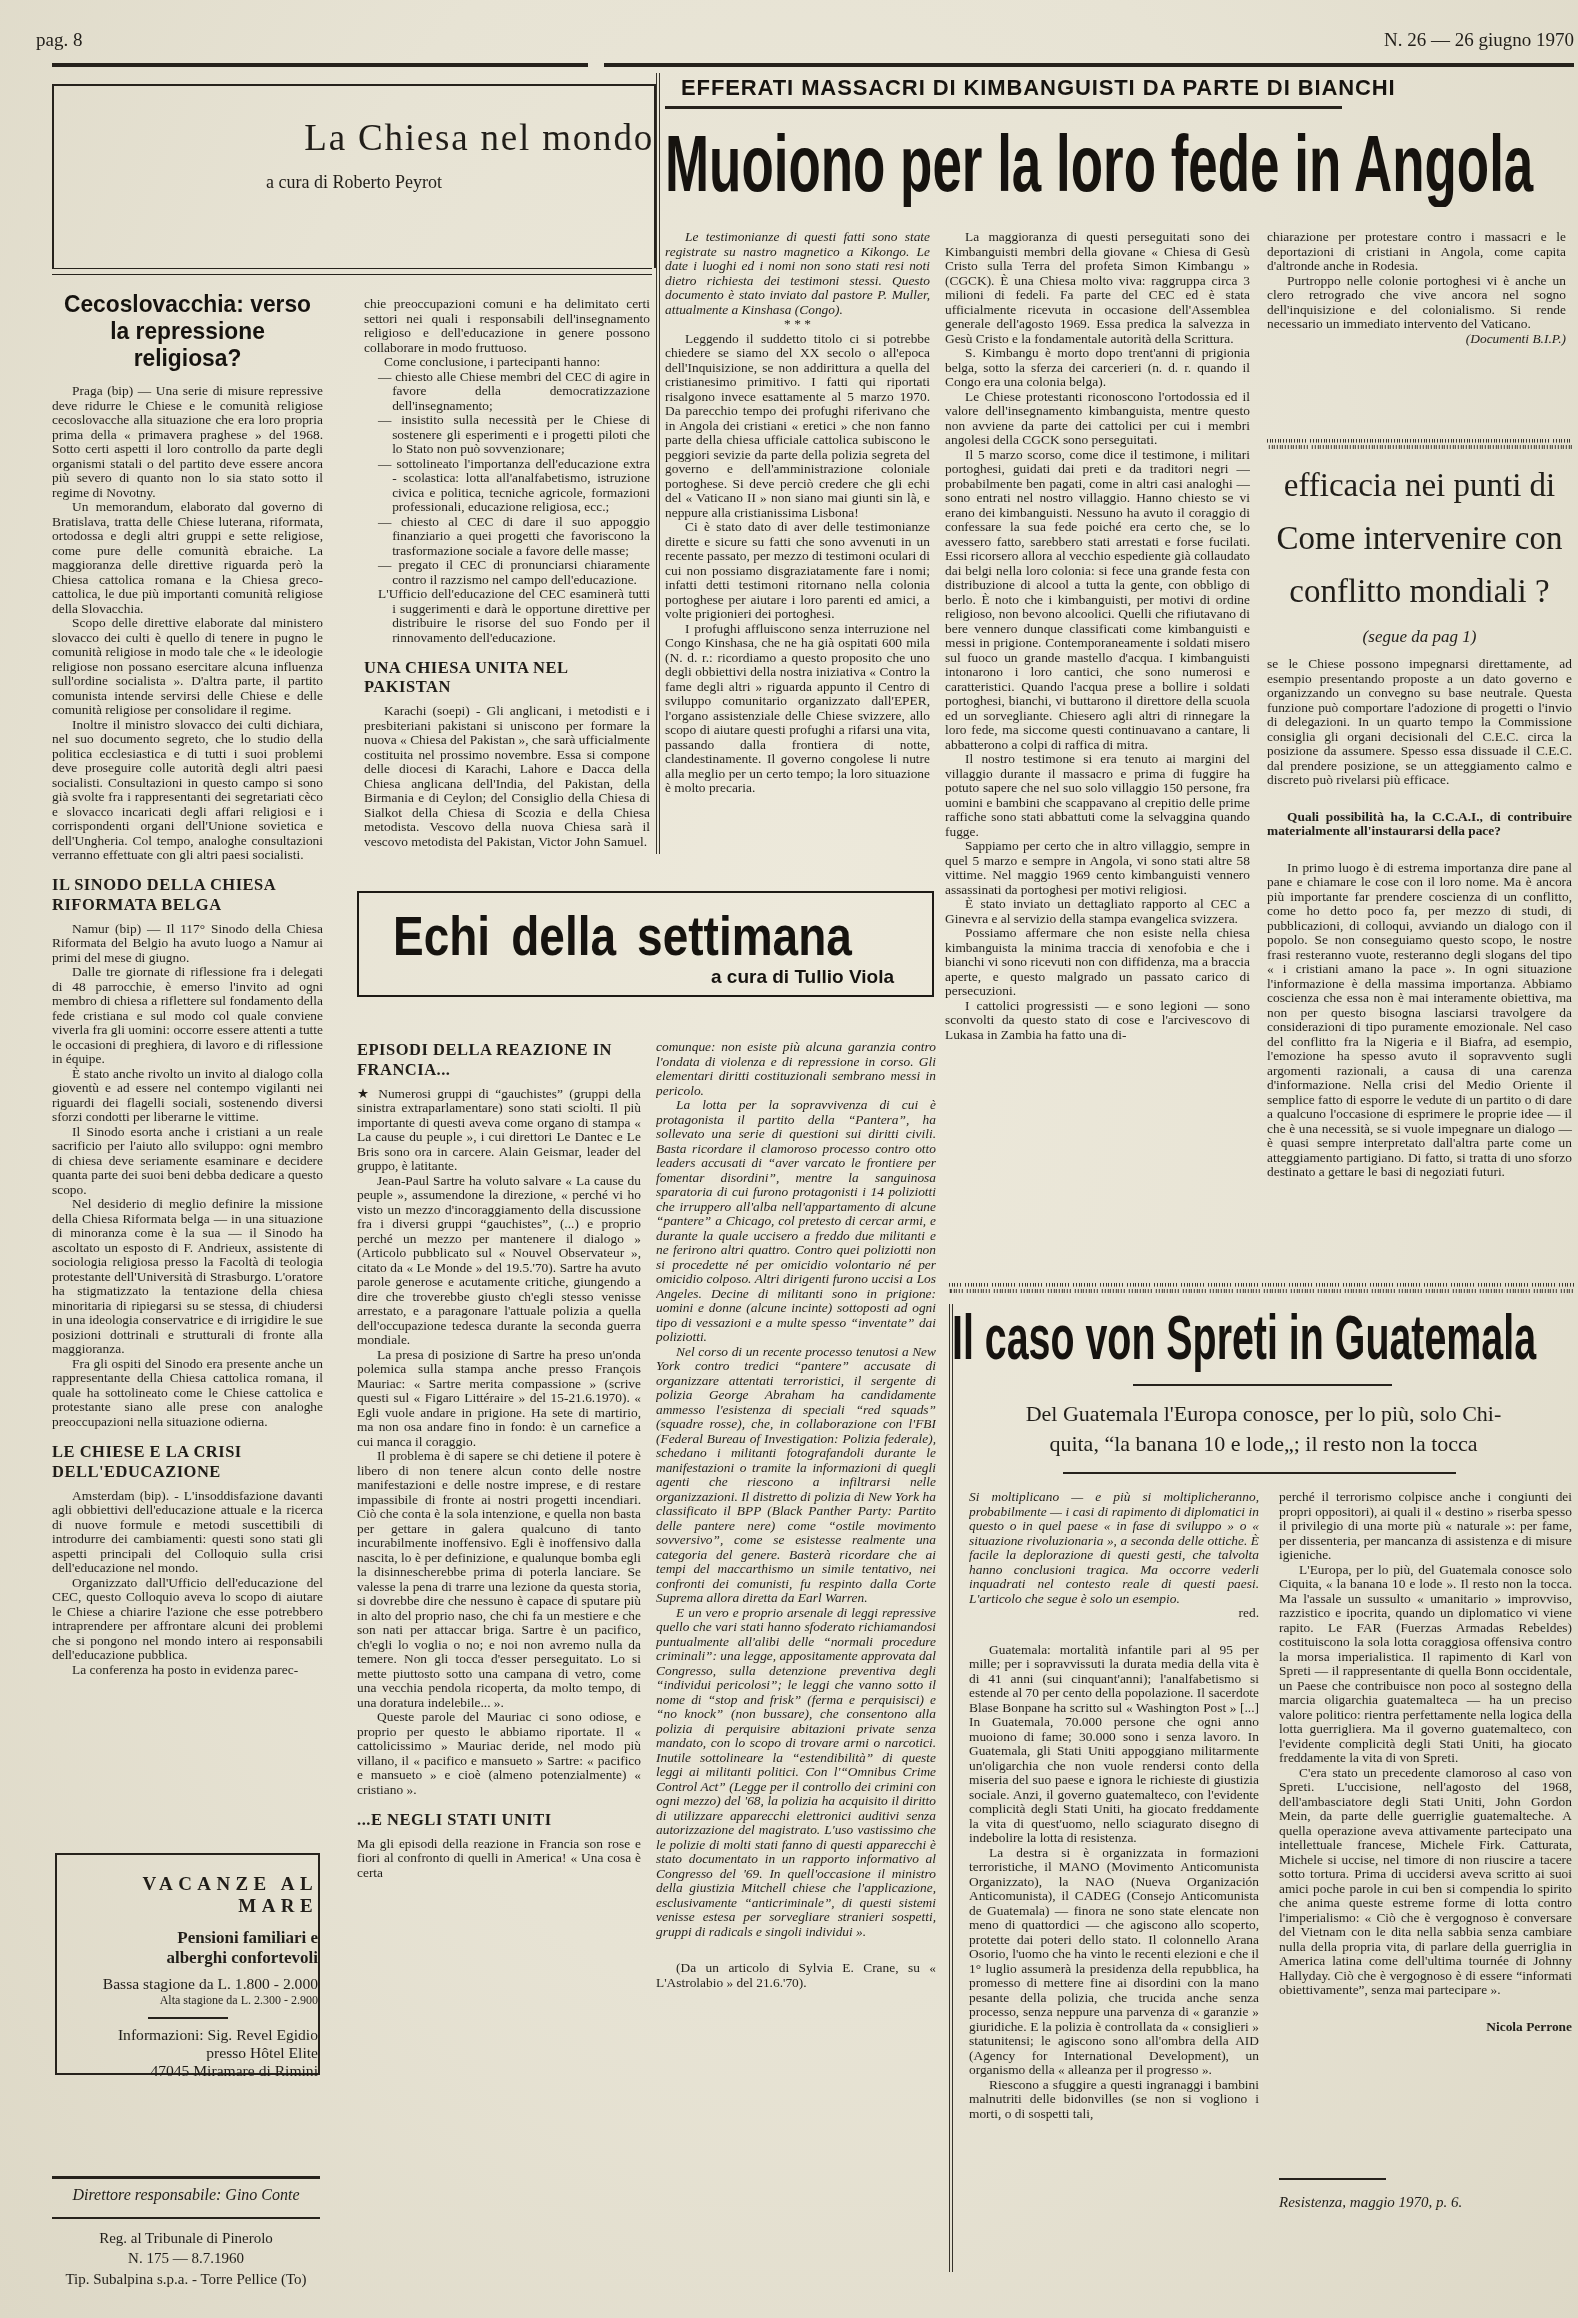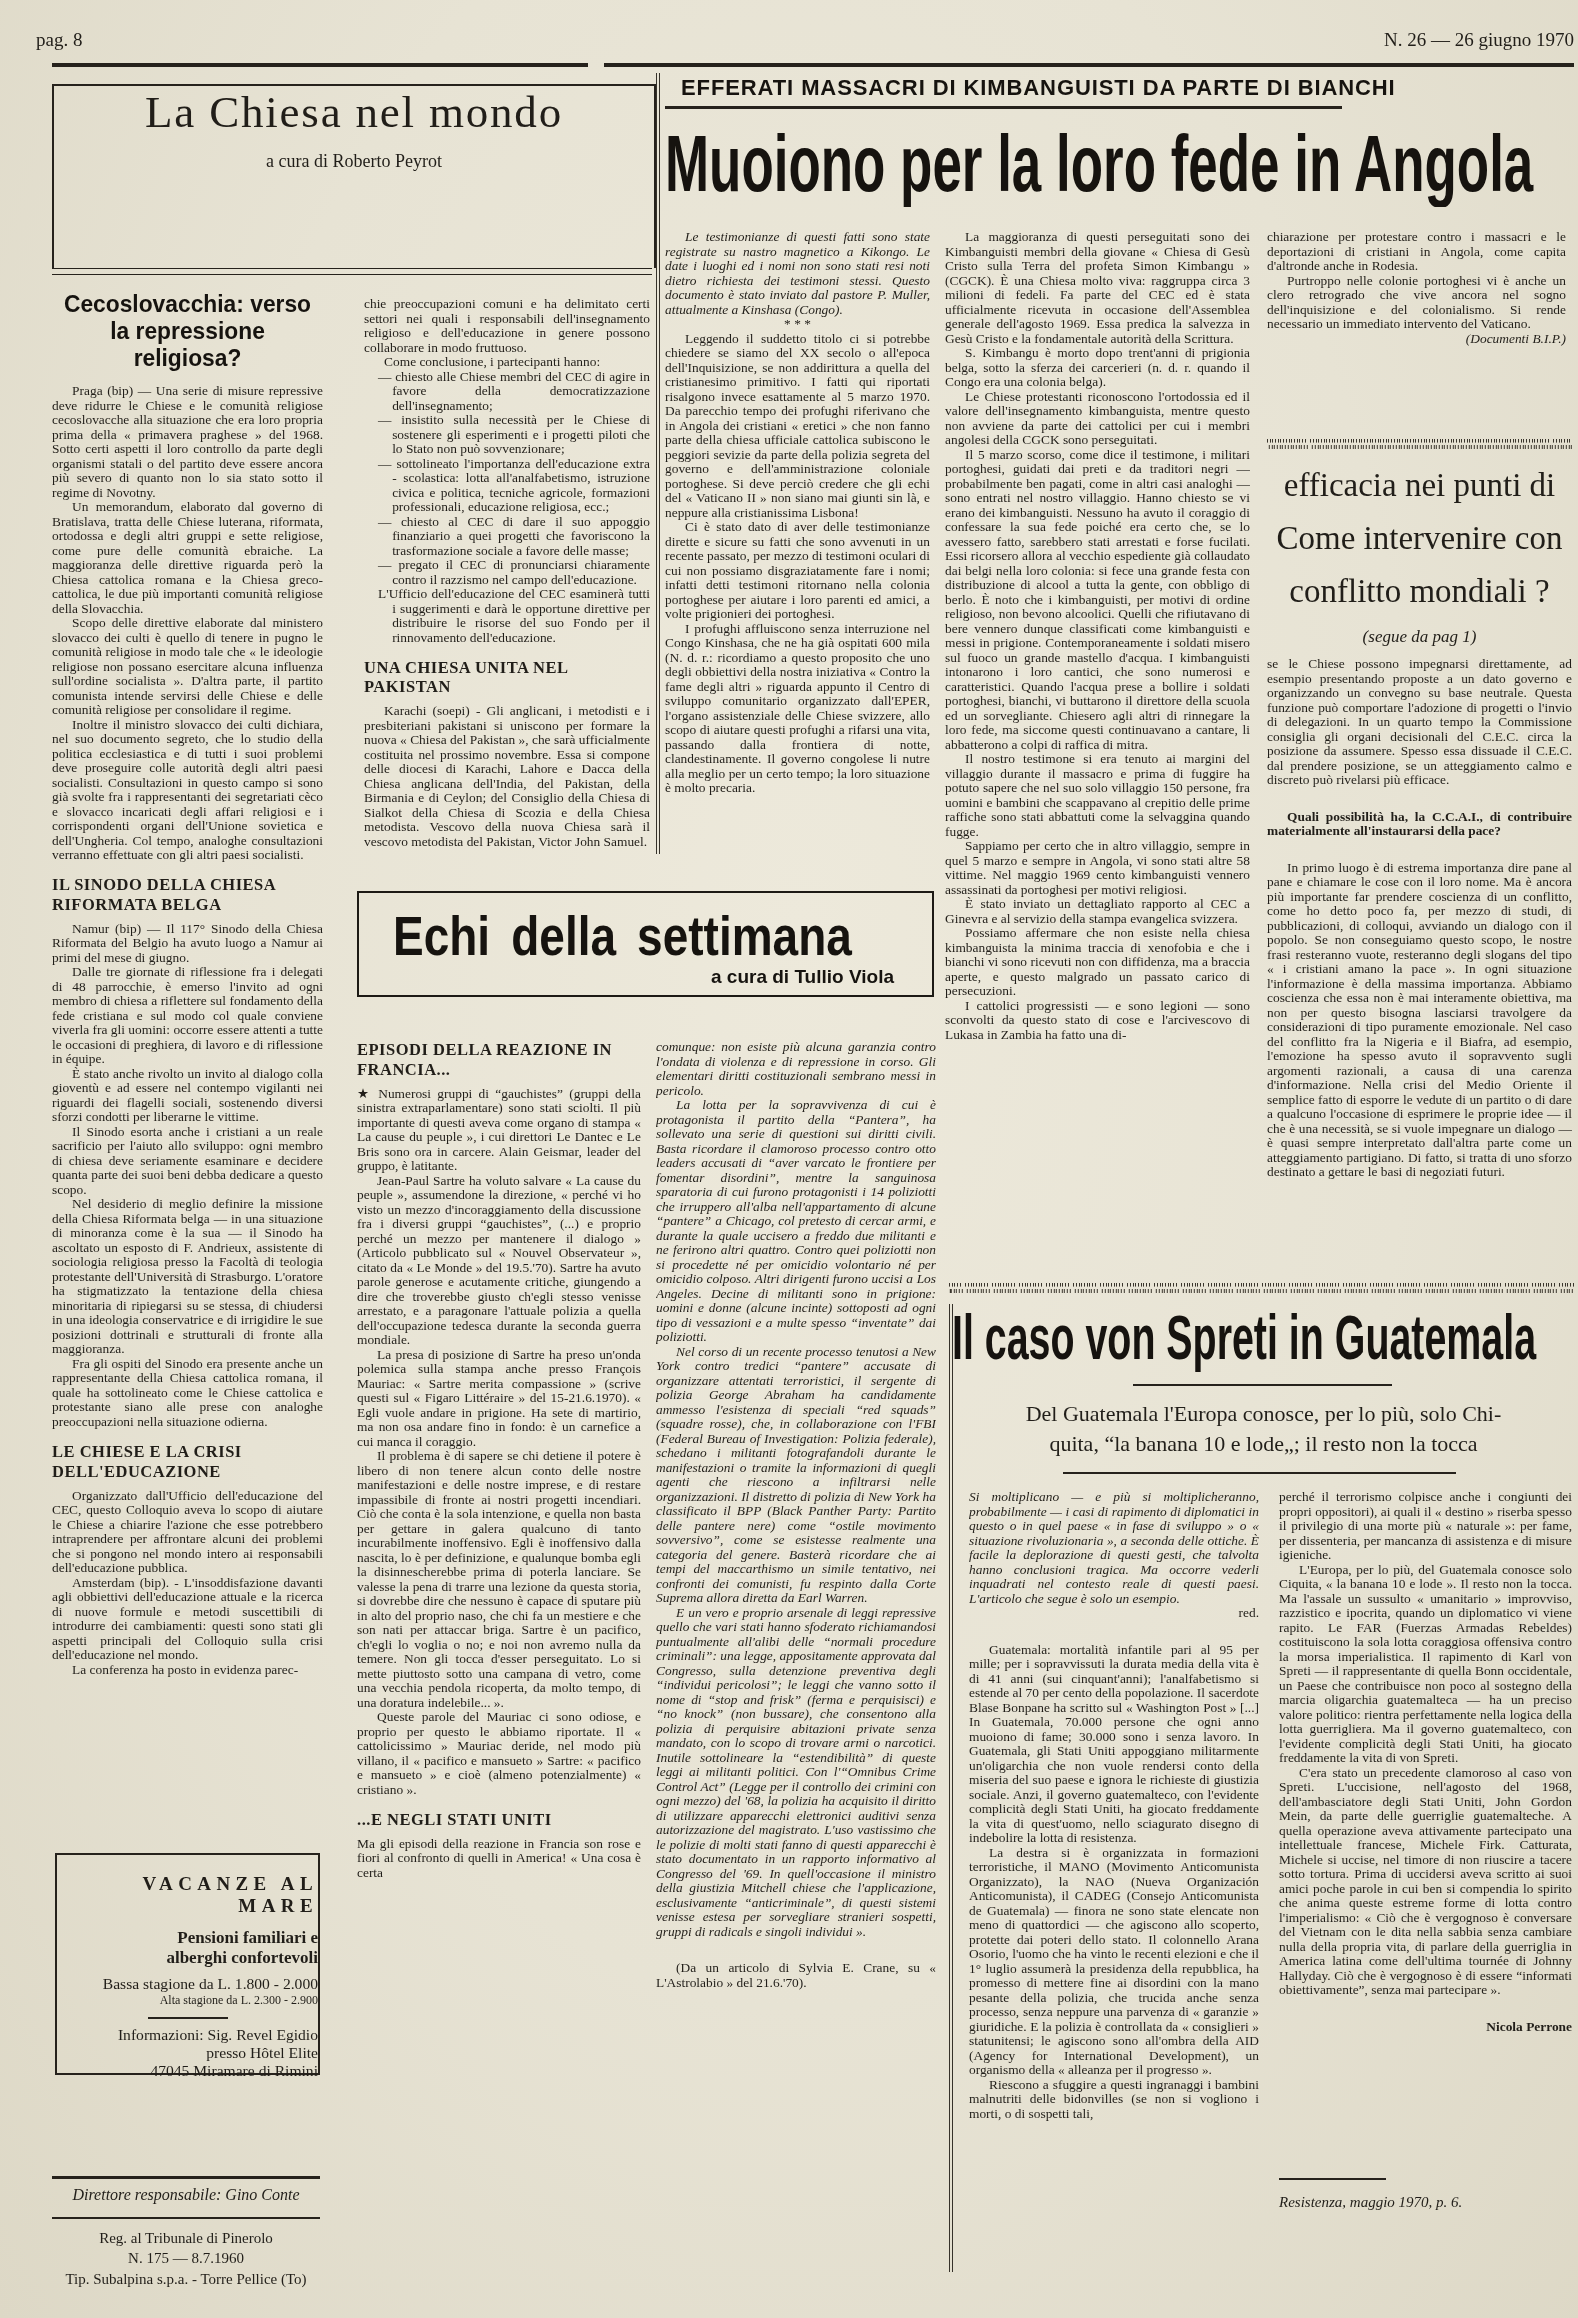--- a/index.html
+++ b/index.html
@@ -30,21 +30,21 @@
 <body>
 
 <div id="sheet">
 
   <div class="abs" style="left:36px;top:29px;font-size:19px;">pag. 8</div>
   <div class="abs" style="left:1295px;top:29px;width:279px;text-align:right;font-size:19px;">N. 26 — 26 giugno 1970</div>
   <div class="abs rule" style="left:52px;top:63px;width:536px;height:3.6px;"></div>
   <div class="abs rule" style="left:604px;top:63px;width:970px;height:3.6px;"></div>
 
   <div class="abs" style="left:52px;top:84px;width:600px;height:182px;border-top:2.7px double #26221c;border-left:2.7px double #26221c;border-right:2.7px double #26221c;">
-    <div style="text-align:center;font-size:45px;letter-spacing:1.8px;">La Chiesa nel mondo</div>
+    <div style="text-align:right;margin-top:30px;font-size:37px;letter-spacing:1.8px;">La Chiesa nel mondo</div>
     <div style="text-align:center;margin-top:12.5px;font-size:18px;">a cura di Roberto Peyrot</div>
   </div>
   <div class="abs dbl" style="left:52px;top:268px;width:600px;"></div>
   <div class="abs vrule" style="left:656px;top:73px;height:781px;"></div>
 
   <div class="abs col" style="left:52px;top:291px;width:271px;height:1629px;">
     <div class="blockhead" style="font-size:24px;line-height:1.12;text-align:center;transform:scaleX(.95);transform-origin:center top;margin-bottom:12.5px;">Cecoslovacchia: verso la repressione religiosa?</div>
     <div>
         <p>Praga (bip) — Una serie di misure repressive deve ridurre le Chiese e le comunità religiose cecoslovacche alla situazione che era loro propria prima della « primavera praghese » del 1968. Sotto certi aspetti il loro controllo da parte degli organismi statali o del partito deve essere ancora più severo di quanto non lo sia stato sotto il regime di Novotny.</p>
         <p>Un memorandum, elaborato dal governo di Bratislava, tratta delle Chiese luterana, riformata, ortodossa e degli altri gruppi e sette religiose, come pure delle comunità ebraiche. La maggioranza delle direttive riguarda però la Chiesa cattolica romana e la Chiesa greco-cattolica, le due più importanti comunità religiose della Slovacchia.</p>
@@ -55,22 +55,22 @@
     <div>
         <p>Namur (bip) — Il 117° Sinodo della Chiesa Riformata del Belgio ha avuto luogo a Namur ai primi del mese di giugno.</p>
         <p>Dalle tre giornate di riflessione fra i delegati di 48 parrocchie, è emerso l'invito ad ogni membro di chiesa a riflettere sul fondamento della fede cristiana e sul modo col quale conviene viverla fra gli uomini: occorre essere attenti a tutte le occasioni di preghiera, di lavoro e di riflessione in équipe.</p>
         <p>È stato anche rivolto un invito al dialogo colla gioventù e ad essere nel contempo vigilanti nei riguardi dei flagelli sociali, sostenendo diversi sforzi condotti per liberarne le vittime.</p>
         <p>Il Sinodo esorta anche i cristiani a un reale sacrificio per l'aiuto allo sviluppo: ogni membro di chiesa deve seriamente esaminare e decidere quanta parte dei suoi beni debba dedicare a questo scopo.</p>
         <p>Nel desiderio di meglio definire la missione della Chiesa Riformata belga — in una situazione di minoranza come è la sua — il Sinodo ha ascoltato un esposto di F. Andrieux, assistente di sociologia religiosa presso la Facoltà di teologia protestante dell'Università di Strasburgo. L'oratore ha stigmatizzato la tentazione della chiesa minoritaria di ripiegarsi su se stessa, di chiudersi in una ideologia conservatrice e di irrigidire le sue posizioni dottrinali e strutturali di fronte alla maggioranza.</p>
         <p>Fra gli ospiti del Sinodo era presente anche un rappresentante della Chiesa cattolica romana, il quale ha sottolineato come le Chiese cattolica e protestante siano alle prese con analoghe preoccupazioni nella situazione odierna.</p>
       </div>
     <div class="subhead">LE CHIESE E LA CRISI DELL'EDUCAZIONE</div>
     <div>
+        <p>Amsterdam (bip). - L'insoddisfazione davanti agli obbiettivi dell'educazione attuale e la ricerca di nuove formule e metodi suscettibili di introdurre dei cambiamenti: questi sono stati gli aspetti principali del Colloquio sulla crisi dell'educazione nel mondo.</p>
         <p>Organizzato dall'Ufficio dell'educazione del CEC, questo Colloquio aveva lo scopo di aiutare le Chiese a chiarire l'azione che esse potrebbero intraprendere per affrontare alcuni dei problemi che si pongono nel mondo intero ai responsabili dell'educazione pubblica.</p>
-        <p>Amsterdam (bip). - L'insoddisfazione davanti agli obbiettivi dell'educazione attuale e la ricerca di nuove formule e metodi suscettibili di introdurre dei cambiamenti: questi sono stati gli aspetti principali del Colloquio sulla crisi dell'educazione nel mondo.</p>
         <p>La conferenza ha posto in evidenza parec-</p>
       </div>
   </div>
 
   <div class="abs" style="left:55px;top:1853px;width:261px;height:218px;border:2.7px solid #26221c;text-align:right;">
     <div style="font-weight:bold;font-size:19px;letter-spacing:5.4px;margin-top:18px;">VACANZE AL MARE</div>
     <div style="font-weight:bold;font-size:17px;margin-top:10.7px;">Pensioni familiari e</div>
     <div style="font-weight:bold;font-size:17px;">alberghi confortevoli</div>
     <div style="font-size:15.6px;margin-top:7.1px;">Bassa stagione da L. 1.800 - 2.000</div>
     <div style="font-size:12px;">Alta stagione da L. 2.300 - 2.900</div>

